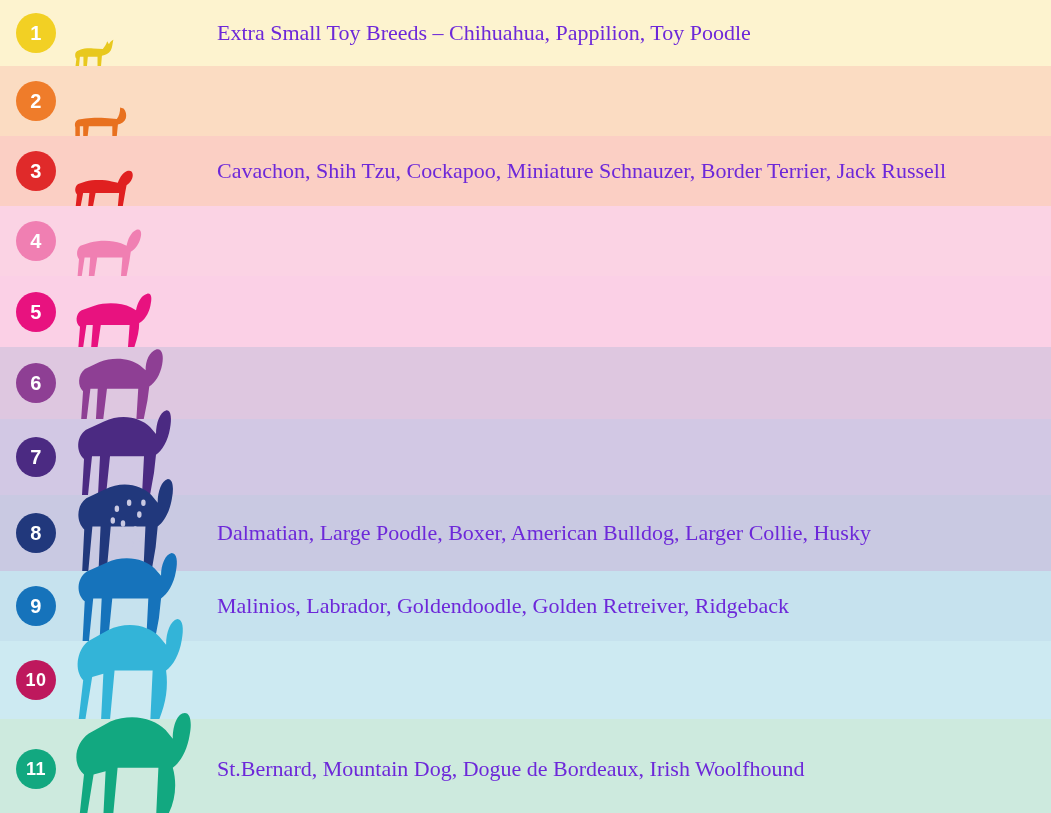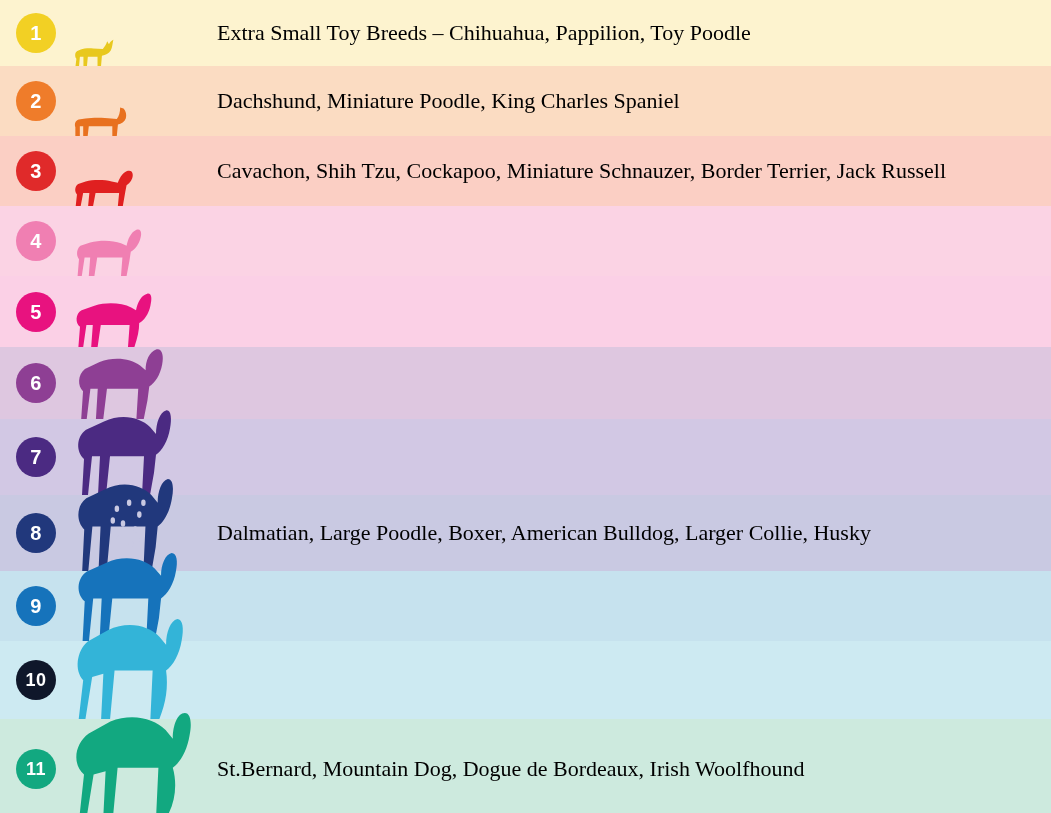--- a/index.html
+++ b/index.html
@@ -65,21 +65,21 @@
   }
   .label-cell {
     flex: 1 1 auto;
     padding-left: 5px;
     padding-right: 8px;
     z-index: 2;
   }
   .label-text {
     font-family: "Liberation Serif", serif;
     font-size: 22px;
-    color: #000000;
+    color: #6d28d9;
     line-height: 1.2;
     white-space: nowrap;
   }
 </style>
 </head>
 <body>
 
 <div id="chart">
     <div class="row" style="height: 66px; background: rgb(253, 243, 207);">
       <div class="badge-cell">
@@ -95,23 +95,20 @@
       </div>
     </div>
     <div class="row" style="height: 70px; background: rgb(251, 220, 194);">
       <div class="badge-cell">
         <div class="badge" style="background: rgb(239, 124, 42);">2</div>
       </div>
       <div class="dog-cell">
         <svg viewBox="0 0 100 62" width="56" height="34" class="dog-svg" preserveAspectRatio="none">
           <path d="M6,62 L6,46 C4,40 6,34 12,32 L24,30 C36,28 56,28 70,30 L80,31 C84,26 86,18 86,10 L92,12 C96,16 98,24 96,30 C94,36 88,40 82,41 L80,62 L72,62 L72,44 L30,44 L28,62 L20,62 L20,44 L14,44 L14,62 Z" fill="#e8711f"></path>
         </svg>
-      </div>
-      <div class="label-cell">
-        <div class="label-text">Dachshund, Miniature Poodle, King Charles Spaniel</div>
       </div>
     </div>
     <div class="row" style="height: 70px; background: rgb(251, 207, 196);">
       <div class="badge-cell">
         <div class="badge" style="background: rgb(224, 42, 42);">3</div>
       </div>
       <div class="dog-cell">
         <svg viewBox="0 0 100 62" width="62" height="40" class="dog-svg" preserveAspectRatio="none">
           <path d="M6,62 L8,44 C4,40 4,32 10,28 L22,24 C34,21 52,21 64,24 L74,26 C76,20 80,12 88,8 C94,6 98,8 98,14 C98,20 94,26 88,30 L86,40 L82,62 L74,62 L76,42 L38,42 L34,62 L26,62 L28,42 L18,42 L14,62 Z" fill="#e02020"></path>
         </svg>
@@ -185,24 +182,27 @@
     </div>
     <div class="row" style="height: 70px; background: rgb(198, 226, 238);">
       <div class="badge-cell">
         <div class="badge" style="background: rgb(22, 115, 187);">9</div>
       </div>
       <div class="dog-cell">
         <svg viewBox="0 0 100 62" width="106" height="88" class="dog-svg" preserveAspectRatio="none">
           <path d="M10,62 L12,34 C4,29 4,18 14,13 L32,7 C50,1 68,4 78,11 L84,16 C84,8 88,1 94,0 C99,0 100,6 98,13 C96,22 90,29 84,32 L82,46 L78,62 L70,62 L72,32 L38,32 L34,62 L26,62 L28,32 L20,32 L16,62 Z" fill="#1673bb"></path>
         </svg>
       </div>
+      <div class="label-cell">
+        <div class="label-text">Malinios, Labrador, Goldendoodle, Golden Retreiver, Ridgeback</div>
+      </div>
     </div>
     <div class="row" style="height: 78px; background: rgb(205, 234, 242);">
       <div class="badge-cell">
-        <div class="badge small-num" style="background: #0f172a;">10</div>
+        <div class="badge small-num" style="background: #be185d;">10</div>
       </div>
       <div class="dog-cell">
         <svg viewBox="0 0 100 62" width="112" height="100" class="dog-svg" preserveAspectRatio="none">
           <path d="M6,62 L10,38 C2,32 4,20 14,14 L32,7 C50,1 68,4 78,11 L84,16 C84,8 88,1 94,0 C99,0 100,6 98,13 C96,22 90,29 84,32 C86,42 84,52 78,62 L70,62 L72,32 L38,32 L34,62 L26,62 L28,34 L18,36 L12,62 Z" fill="#33b4d8"></path>
         </svg>
       </div>
     </div>
     <div class="row" style="height: 100px; background: rgb(205, 234, 222);">
       <div class="badge-cell">
         <div class="badge small-num" style="background: rgb(18, 168, 128);">11</div>

